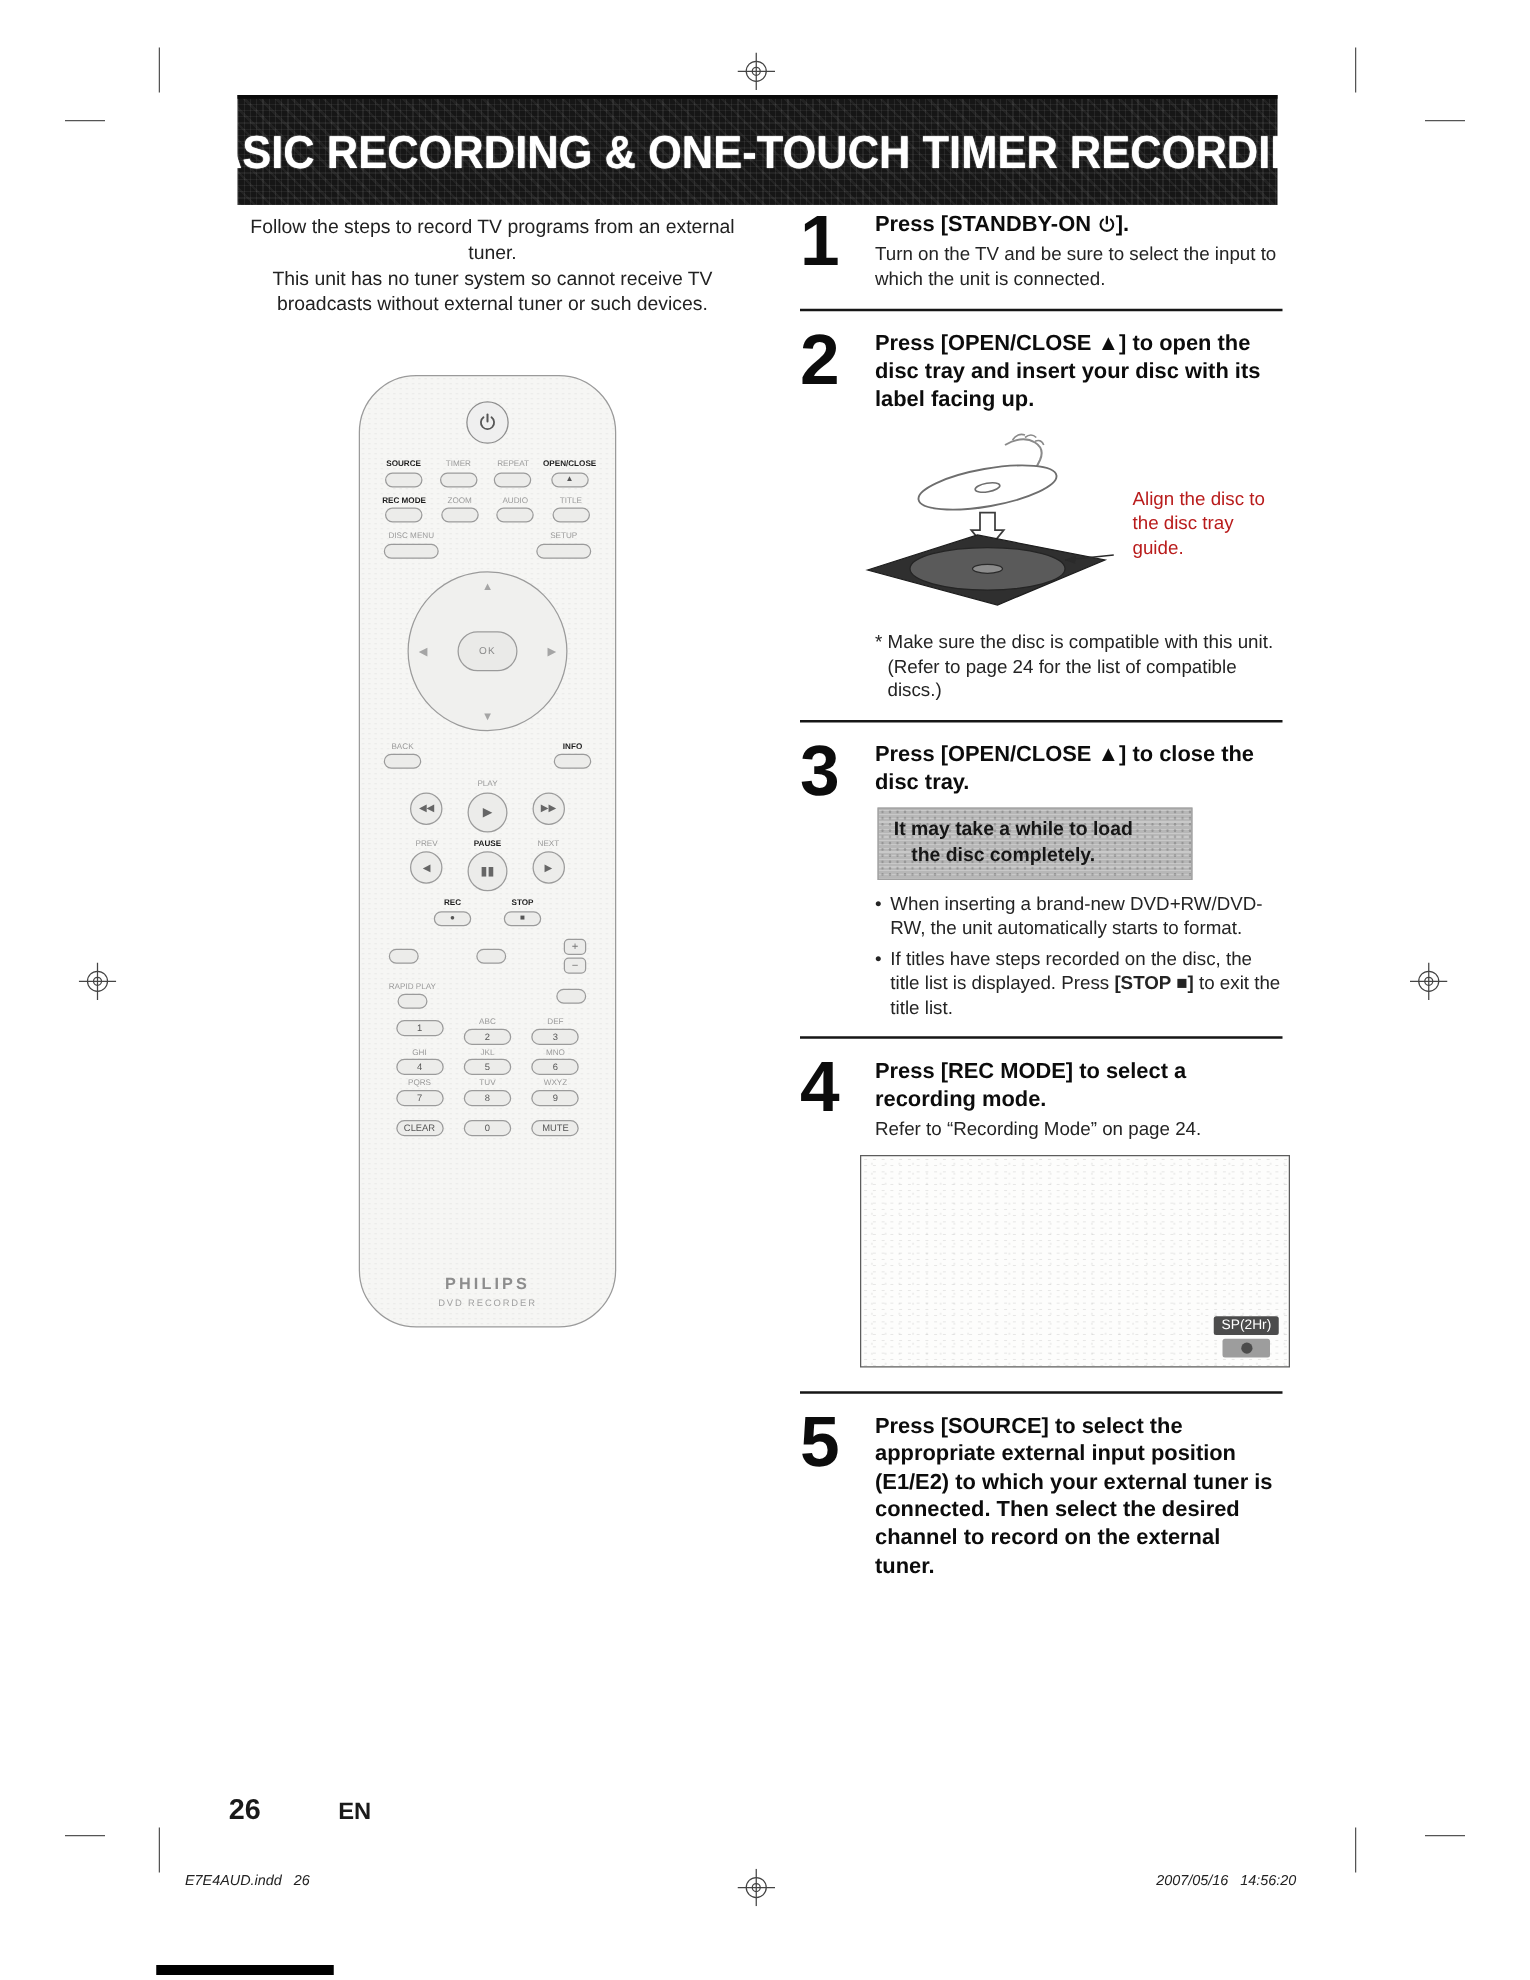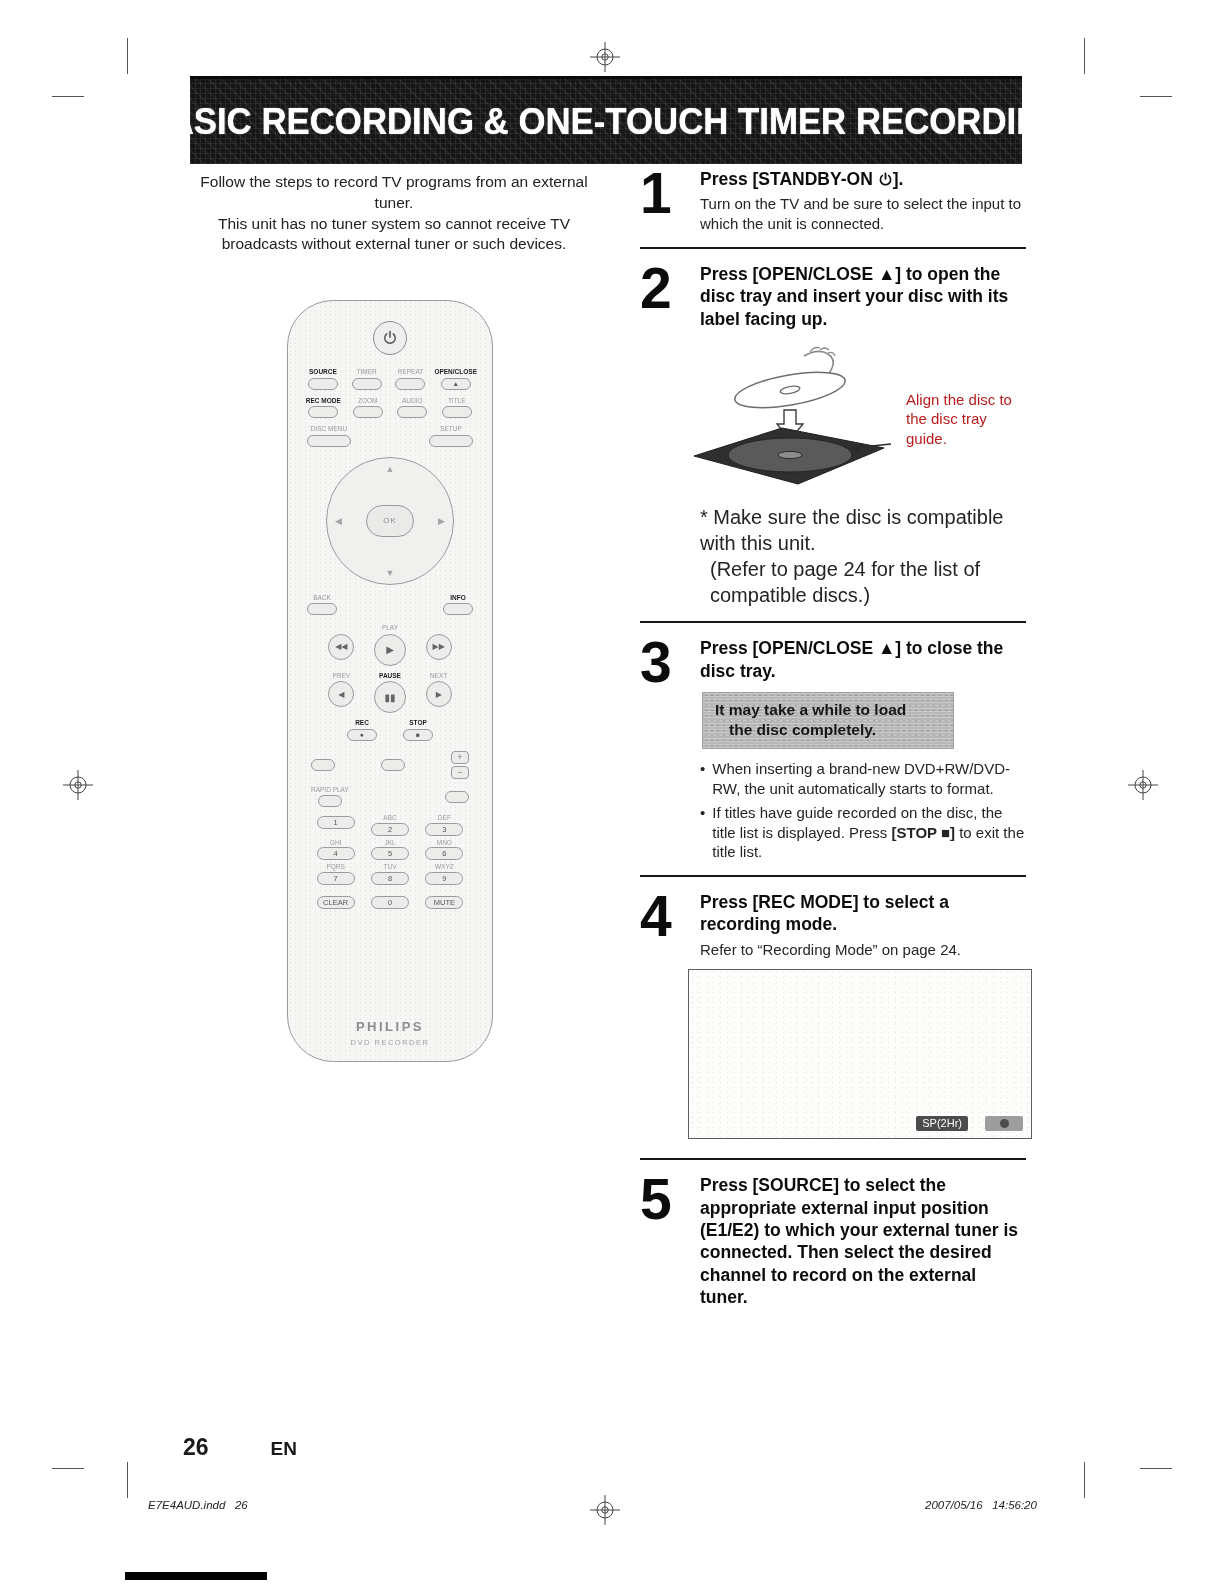--- a/index.html
+++ b/index.html
@@ -102,21 +102,21 @@
   .step-content { flex:1; min-width:0; }
   .step-title { font-size:17.5px; font-weight:bold; line-height:1.28; color:#0c0c0c; }
   .step-body { font-size:15px; line-height:1.32; color:#242424; margin-top:4px; }
   .rule { border:none; border-top:2px solid #161616; margin:13px 0 14px 0; }
   .pwr-icon { width:15px; height:15px; vertical-align:-2px; }
 
   
   .fig2 { display:flex; align-items:center; margin:14px 0 10px -14px; }
   .fig2 svg { flex:none; }
   .fig2-caption { font-size:15px; line-height:1.3; color:#b91c1c; margin-left:14px; }
-  .note { font-size:20px; line-height:1.3; color:#242424; margin-top:8px; }
+  .note { font-size:15px; line-height:1.3; color:#242424; margin-top:8px; }
   .note .n2 { padding-left:10px; display:block; }
 
   
   .loadbox {
     margin:10px 0 10px 2px; width:252px; padding:7px 10px 8px 12px;
     background-color:#b7b7b7;
     background-image:
       radial-gradient(rgba(0,0,0,0.18) 1px, transparent 1.2px),
       repeating-linear-gradient(0deg, rgba(255,255,255,0.25) 0 1px, transparent 1px 3px);
     background-size:6px 5px, auto;
@@ -131,21 +131,21 @@
   .screen {
     margin:10px 0 6px -12px; width:344px; height:170px;
     border:1px solid #5c5c5c; position:relative;
     background-color:#fdfdfc;
     background-image:
       radial-gradient(rgba(0,0,0,0.10) 0.8px, transparent 1px),
       radial-gradient(rgba(0,0,0,0.06) 0.8px, transparent 1px);
     background-size:7px 5px, 11px 8px;
     background-position:0 0, 3px 2px;
   }
-  .badges { position:absolute; right:8px; bottom:7px; display:flex; gap:17px; align-items:center; }
+  .badges { position:absolute; right:8px; bottom:7px; display:flex; gap:3px; align-items:center;flex-direction:column; }
   .badge1 { background:#4c4c4c; color:#fff; font-size:11px; padding:1px 6px 2px 6px; border-radius:2px; white-space:nowrap; }
   .badge2 { width:38px; height:15px; background:#9d9d9d; border-radius:2px; display:flex; align-items:center; justify-content:center; }
   .badge2 i { width:9px; height:9px; border-radius:50%; background:#4c4c4c; display:block; }
 
   
   .pagefoot { position:absolute; left:183px; top:1414px; display:flex; align-items:baseline; gap:30px;margin-top:20px; }
   .pf-num { font-size:23px; font-weight:bold; }
   .pf-lang { font-size:19px; font-weight:bold;padding-left:32px; }
   .imprint { position:absolute; top:1499px; font-size:11.5px; color:#222; white-space:pre;font-style:italic; }
   .imprint.l { left:148px; }
@@ -457,21 +457,21 @@
         <h3 class="step-title">Press [OPEN/CLOSE ▲] to close the disc tray.</h3>
         <div class="loadbox">
           <span>It may take a while to load</span><br>
           <span style="padding-left:14px;">the disc completely.</span>
         </div>
         <div class="bullets">
           <div class="bullet">
               <span>When inserting a brand-new DVD+RW/DVD-RW, the unit automatically starts to format.</span>
             </div>
           <div class="bullet">
-              <span><span>If titles have guide recorded on the disc, the title list is displayed. Press </span><b>[STOP ■]</b><span> to exit the title list.</span></span>
+              <span><span>If titles have steps recorded on the disc, the title list is displayed. Press </span><b>[STOP ■]</b><span> to exit the title list.</span></span>
             </div>
         </div>
       </div>
     </div>
 
     <hr class="rule">
 
     <div class="step">
       <div class="step-num">4</div>
       <div class="step-content">

